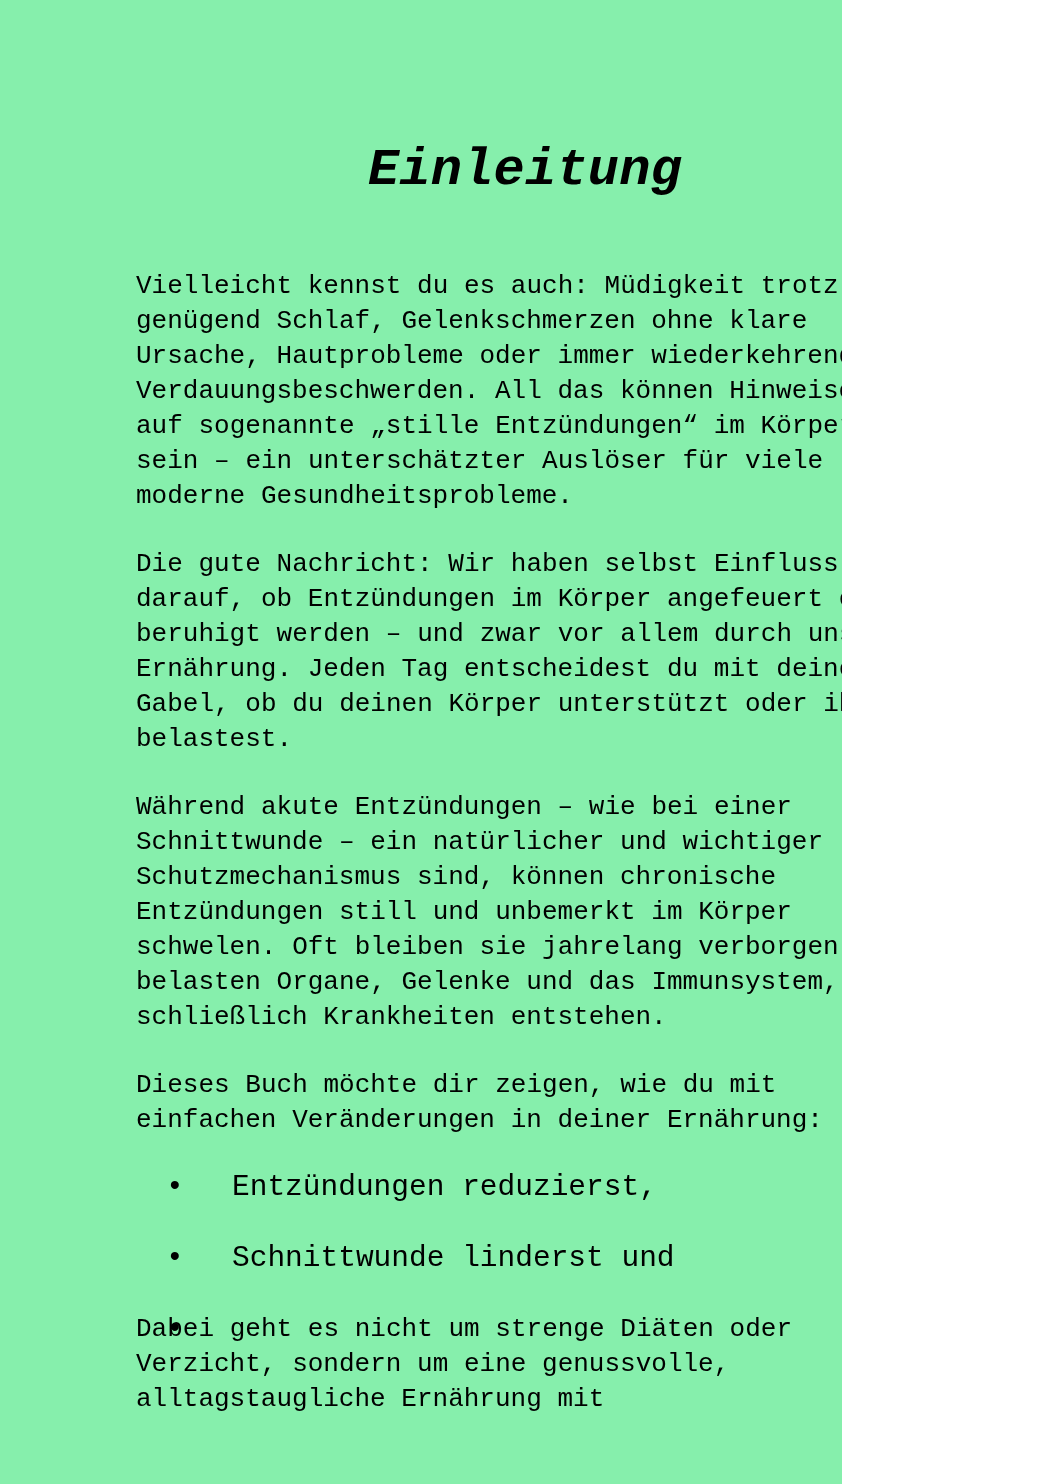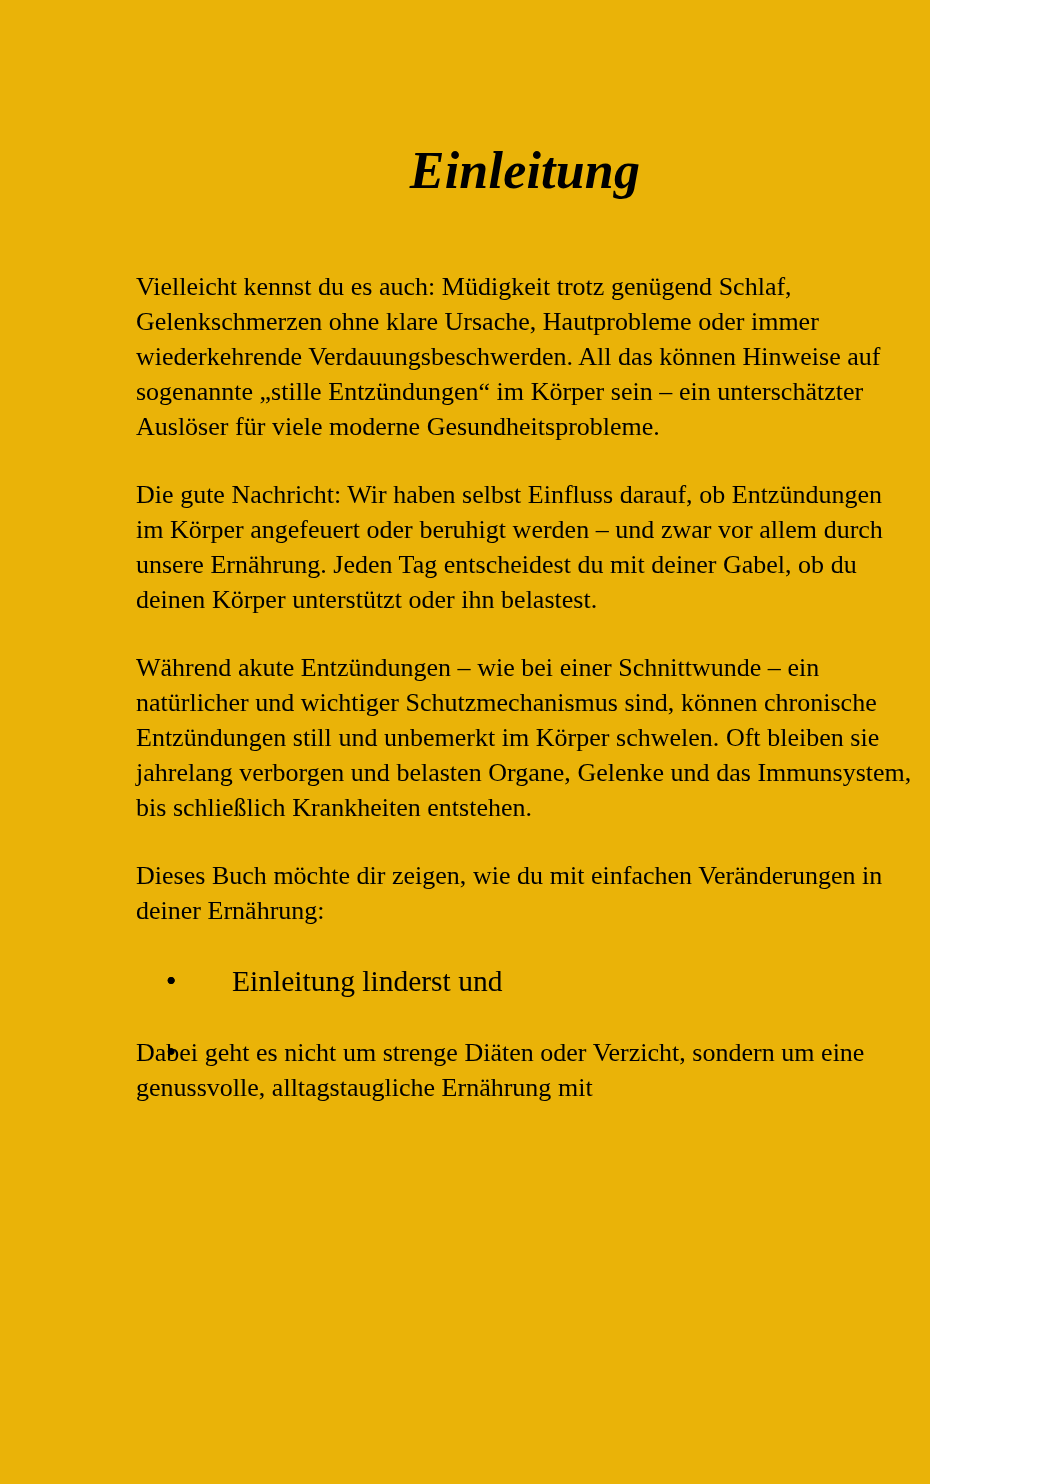--- a/index.html
+++ b/index.html
@@ -4,25 +4,25 @@
 <title>Einleitung</title>
 <style>
   html, body {
     margin: 0;
     padding: 0;
     background: #ffffff;
   }
 
   .page {
     position: relative;
-    width: 930px;
+    width: 842px;
     height: 1484px;
-    background: #eab308;
+    background: #86efac;
     overflow: hidden;
-    font-family: Liberation Serif, serif;
+    font-family: Liberation Mono, monospace;
     color: #000000;
     -webkit-font-smoothing: antialiased;
   }
 
   .content {
     position: absolute;
     left: 136px;
     top: 0;
     width: 778px;
   }
@@ -91,24 +91,25 @@
 
     <p class="para p3">Die gute Nachricht: Wir haben selbst Einfluss darauf, ob Entzündungen im Körper angefeuert oder beruhigt werden – und zwar vor allem durch unsere Ernährung. Jeden Tag entscheidest du mit deiner Gabel, ob du deinen Körper unterstützt oder ihn belastest.</p>
 
     <p class="para p2">Während akute Entzündungen – wie bei einer Schnittwunde – ein natürlicher und wichtiger Schutzmechanismus sind, können chronische Entzündungen still und unbemerkt im Körper schwelen. Oft bleiben sie jahrelang verborgen und belasten Organe, Gelenke und das Immunsystem, bis schließlich Krankheiten entstehen.</p>
 
     <p class="para p4">Dieses Buch möchte dir zeigen, wie du mit einfachen Veränderungen in deiner Ernährung:</p>
 
     <ul class="bullet-list">
       <li class="bullet-item">
         <span class="bullet-marker">•</span>
+        <span class="bullet-text">Entzündungen reduzierst,</span>
       </li>
       <li class="bullet-item">
         <span class="bullet-marker">•</span>
-        <span class="bullet-text">Einleitung linderst und</span>
+        <span class="bullet-text">Schnittwunde linderst und</span>
       </li>
       <li class="bullet-item">
         <span class="bullet-marker">•</span>
       </li>
     </ul>
 
     <p class="para p5">Dabei geht es nicht um strenge Diäten oder Verzicht, sondern um eine genussvolle, alltagstaugliche Ernährung mit</p>
 
   </div>
 </div>

